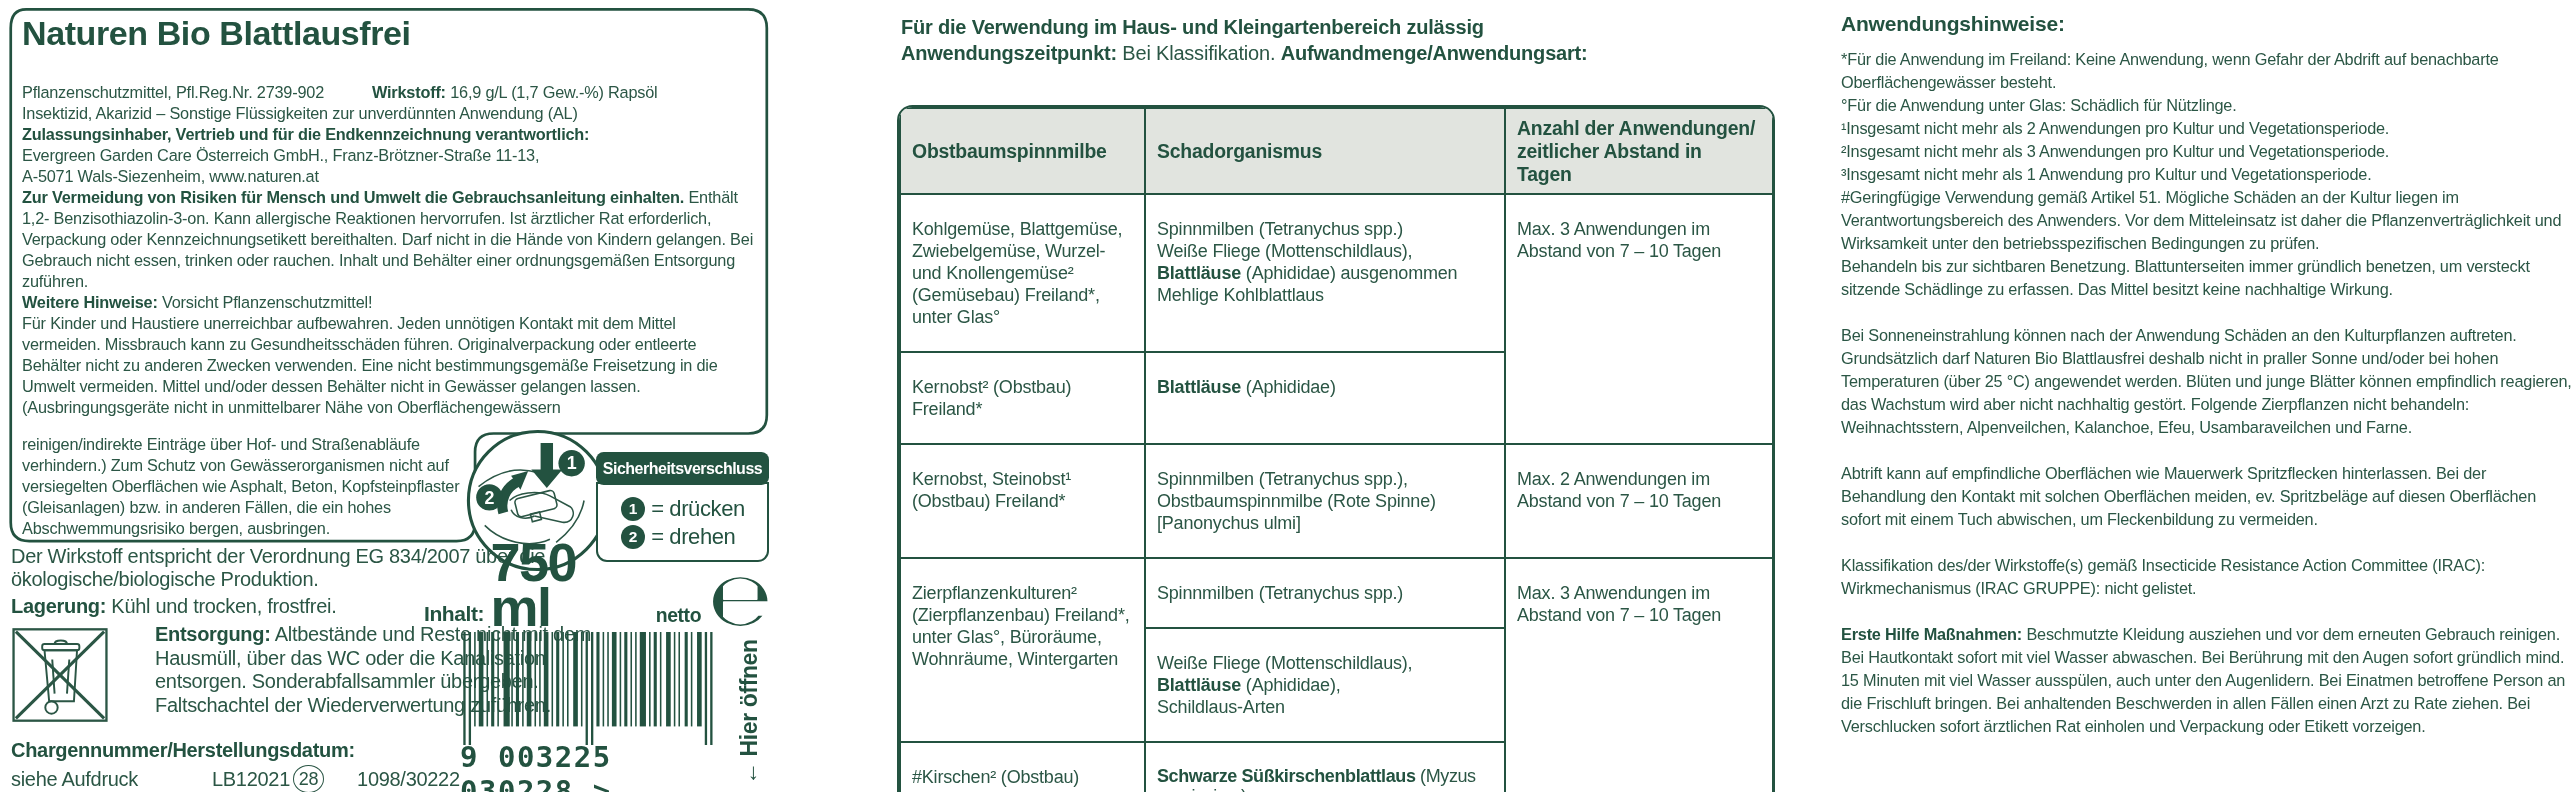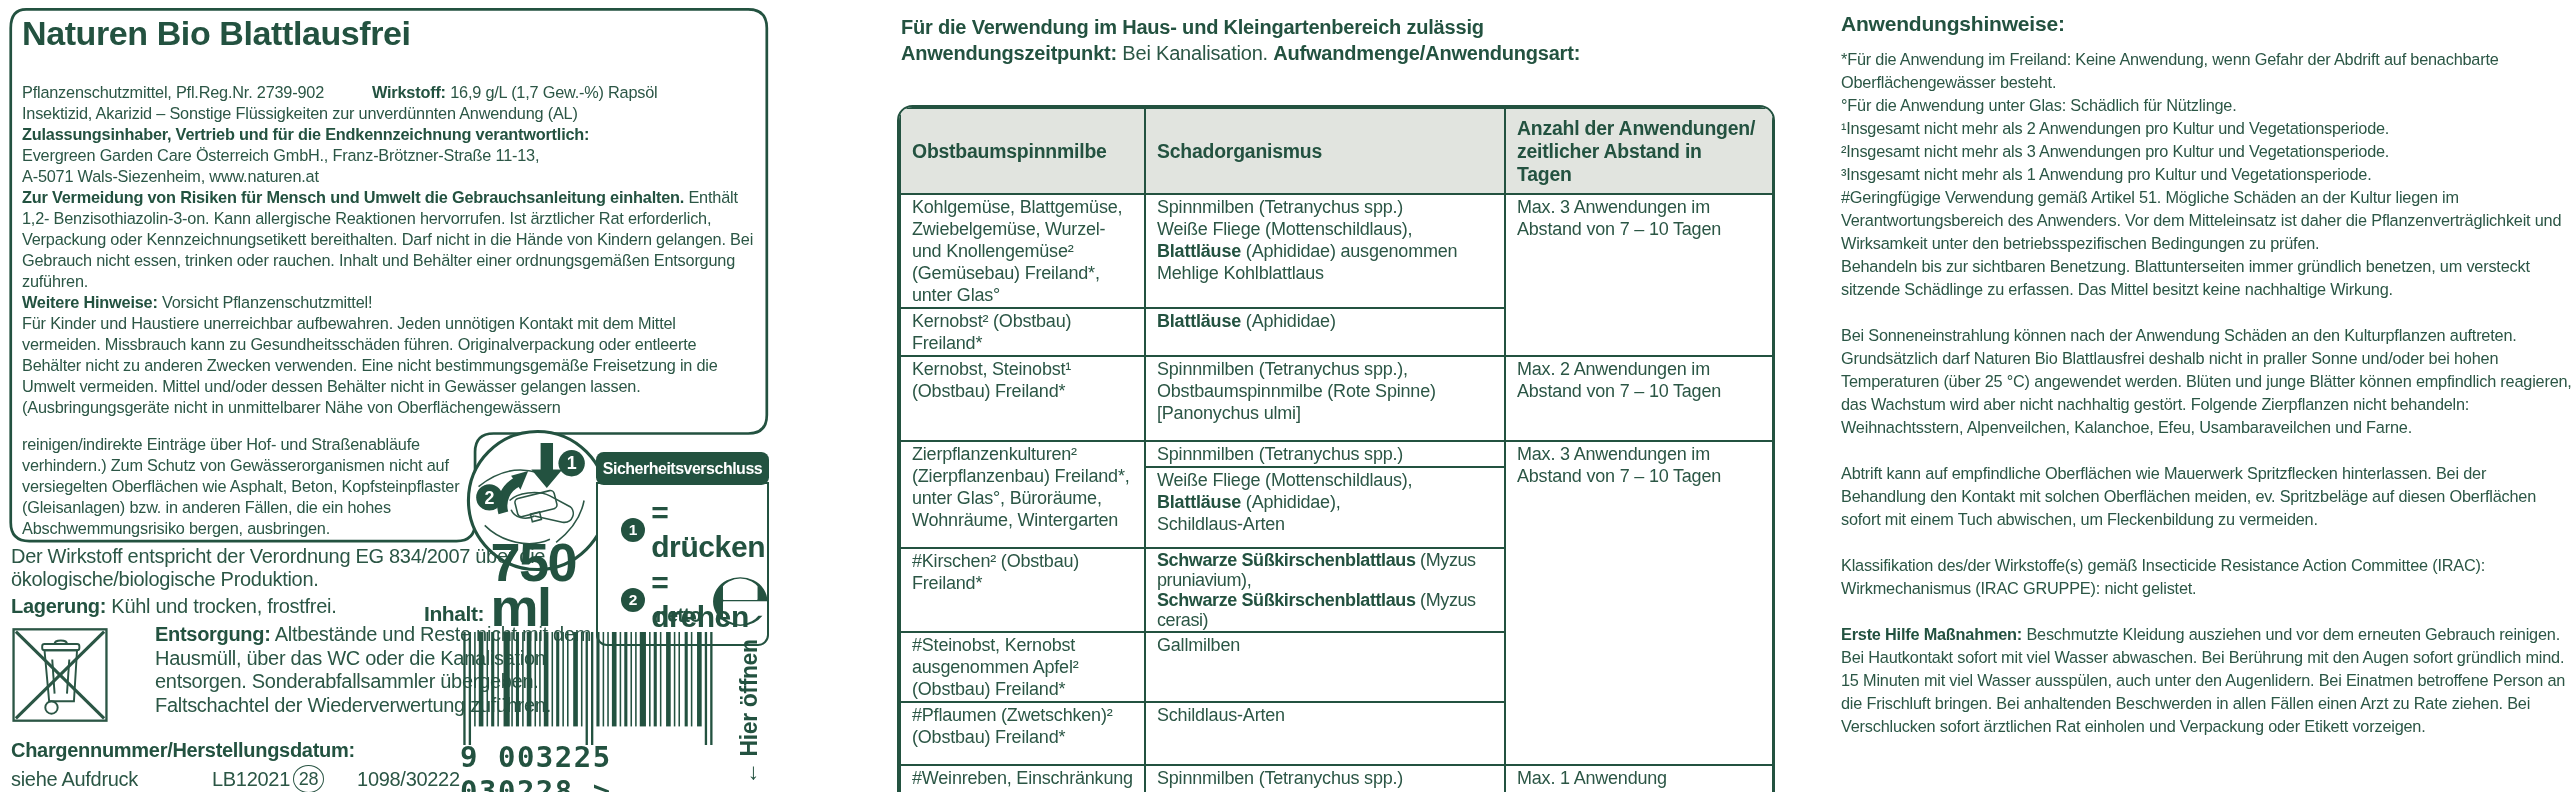--- a/index.html
+++ b/index.html
@@ -38,29 +38,29 @@
   #hier-oeffnen{left:736px;top:785px;width:194px;height:33px;transform:rotate(-90deg);
     transform-origin:top left;font-size:23px;font-weight:bold;color:var(--dark);letter-spacing:-0.4px;}
   
   #safety-panel{left:596px;top:452px;width:173px;}
   #safety-header{background:var(--dark);color:#fff;border-radius:7.7px;height:33px;display:flex;
     align-items:center;justify-content:center;font-weight:bold;font-size:16px;letter-spacing:-0.5px;position:relative;z-index:2;}
   #safety-body{border:2.3px solid var(--dark);border-radius:0 0 11px 11px;margin-top:-3.1px;padding:9.3px 0 7.7px 23px;background:#fff;}
   .safety-row{display:flex;align-items:center;margin:2.3px 0;}
   .badge{display:inline-flex;align-items:center;justify-content:center;width:24px;height:24px;border-radius:50%;
     background:var(--dark);color:#fff;font-weight:bold;font-size:15.5px;flex:none;}
-  .safety-row span.txt{font-size:30px;font-weight:bold;color:var(--dark);margin-left:6.2px;letter-spacing:-0.4px;}
+  .safety-row span.txt{font-size:22px;font-weight:normal;color:var(--dark);margin-left:6.2px;letter-spacing:-0.4px;}
   
   #m-header{left:901px;top:14px;width:875px;font-size:20px;line-height:26px;letter-spacing:-0.2px;}
   #table-wrap{left:897px;top:105px;width:878px;border:2.7px solid var(--dark);border-radius:15.5px;overflow:hidden;background:#fff;}
   table{width:100%;border-collapse:collapse;table-layout:fixed;}
   col.c1{width:245px;}col.c2{width:360px;}col.c3{width:268px;}
   th{background:var(--hdrbg);text-align:left;vertical-align:middle;font-size:19.4px;color:var(--dark);
     padding:7.7px 11px;height:54px;letter-spacing:-0.2px;}
-  td{border:2.3px solid var(--dark);vertical-align:top;padding:1px 11px;font-size:18px;line-height:22px;letter-spacing:-0.2px;margin-top:9px;}
+  td{border:2.3px solid var(--dark);vertical-align:top;padding:23px 11px;font-size:18px;line-height:22px;letter-spacing:-0.2px;margin-top:9px;}
   th{border:2.3px solid var(--dark);}
   td.small{font-size:18px;line-height:20px;letter-spacing:-0.4px;}
   
   #r-col{left:1841px;top:12.4px;width:733px;font-size:16.3px;line-height:23px;letter-spacing:-0.2px;}
   #r-col h2{font-size:21px;color:var(--dark);margin-bottom:12.4px;letter-spacing:-0.2px;}
   #r-col p{margin:0 0 23px 0;}
 </style>
 </head>
 <body>
 
@@ -200,21 +200,21 @@
     <rect x="312" y="0" width="3" height="146"></rect>
       <rect x="319" y="0" width="3" height="146"></rect>
   </g>
 </svg>
 <div class="abs" id="barcode-digits">9 003225 030228 &gt;</div>
 
 <div class="abs" id="hier-oeffnen">← Hier öffnen</div>
 
 <div class="abs" id="m-header">
   <div class="b">Für die Verwendung im Haus- und Kleingartenbereich zulässig</div>
-  <div><span class="b">Anwendungszeitpunkt:</span> <span>Bei Kanalisation.</span> <span class="b">Aufwandmenge/Anwendungsart:</span></div>
+  <div><span class="b">Anwendungszeitpunkt:</span> <span>Bei Klassifikation.</span> <span class="b">Aufwandmenge/Anwendungsart:</span></div>
 </div>
 
 <div class="abs" id="table-wrap">
   <table>
     <colgroup>
         <col class="c1">
         <col class="c2">
         <col class="c3">
       </colgroup>
     <tbody>

